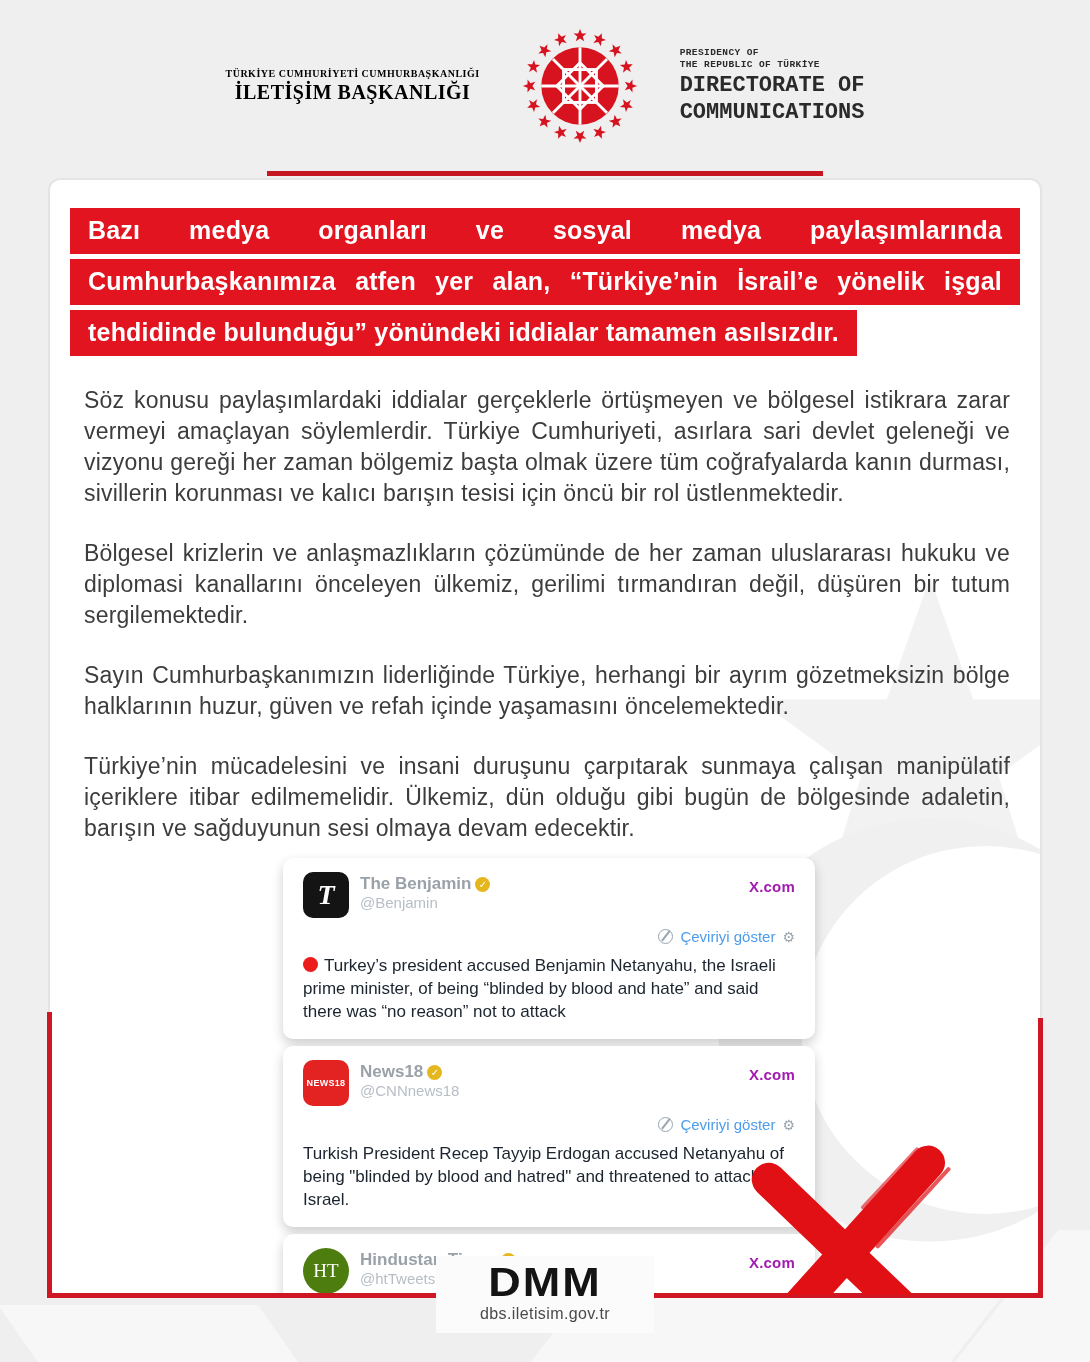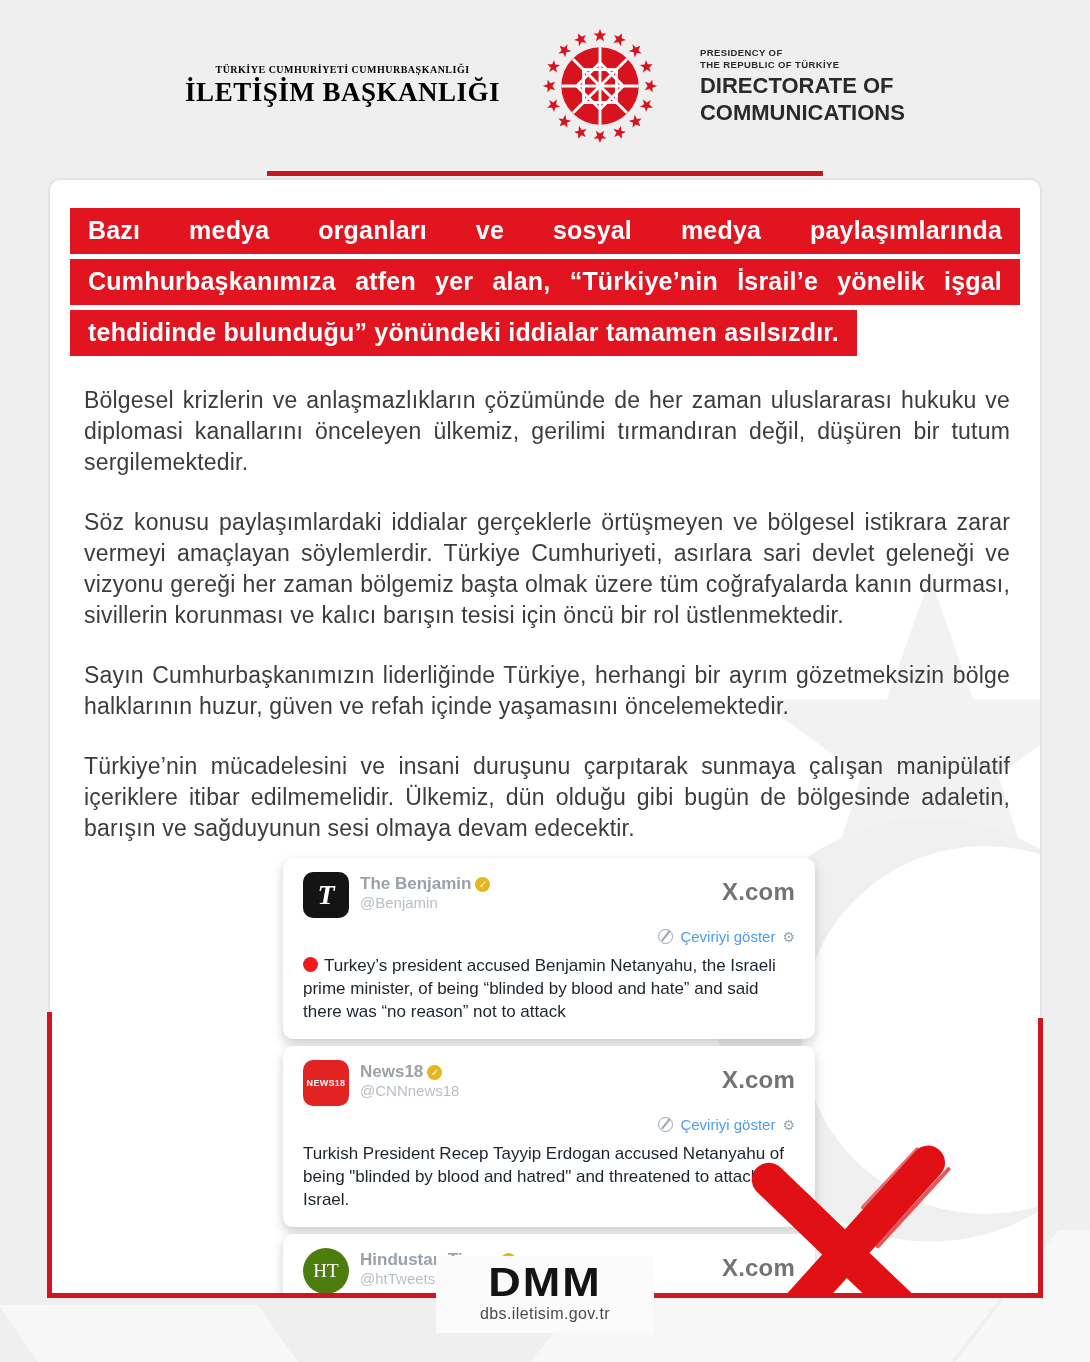--- a/index.html
+++ b/index.html
@@ -9,22 +9,22 @@
   }
   
   .bg-wm{position:absolute;background:#f7f7f8;}
   .bg-wm1{width:420px;height:160px;left:540px;top:1270px;transform:skewX(-38deg);}
   .bg-wm2{width:300px;height:200px;left:980px;top:1230px;transform:skewX(-38deg);}
   .bg-wm3{width:260px;height:120px;left:40px;top:1305px;transform:skewX(35deg);}
   
   .header{position:absolute;top:26px;left:0;right:0;display:flex;justify-content:center;align-items:center;gap:40px;}
   .hdr-left{text-align:center;font-family:"Liberation Serif",serif;color:#000000;}
   .hdr-left .small{font-size:10px;font-weight:bold;letter-spacing:.5px;}
-  .hdr-left .big{font-size:27px;font-weight:bold;letter-spacing:.5px;margin-top:2px;}
-  .hdr-right{font-family:Liberation Sans, sans-serif;color:#2a2a2a;text-align:left;}
+  .hdr-left .big{font-size:20px;font-weight:bold;letter-spacing:.5px;margin-top:2px;}
+  .hdr-right{font-family:Liberation Mono, monospace;color:#2a2a2a;text-align:left;}
   .hdr-right .small{font-size:9.5px;font-weight:bold;letter-spacing:.4px;line-height:12px;}
   .hdr-right .big{font-size:22px;font-weight:bold;line-height:24px;margin-top:3px;}
   .emblem{width:120px;height:120px;flex:0 0 auto;}
   
   .top-line{position:absolute;left:267px;top:171px;width:556px;height:5px;background:#c51622;}
   
   .card{
     position:absolute;left:48px;top:178px;width:994px;height:1119px;
     background:#ffffff;border:2px solid #e4e4e6;border-radius:12px;
     box-sizing:border-box;overflow:hidden;
@@ -59,21 +59,21 @@
   .t-head{display:flex;align-items:flex-start;}
   .avatar{width:46px;height:46px;flex:0 0 auto;display:flex;align-items:center;justify-content:center;color:#fff;margin-right:11px;}
   .av-telegraph{background:#141414;border-radius:10px;font-family:"Liberation Serif",serif;font-style:italic;font-weight:bold;font-size:28px;}
   .av-news18{background:#e32222;border-radius:10px;font-size:9px;font-weight:bold;letter-spacing:.3px;}
   .av-ht{background:#4d7c0f;border-radius:50%;font-family:"Liberation Serif",serif;font-weight:normal;font-size:19px;}
   .t-names{line-height:19px;padding-top:2px;}
   .t-name{font-size:17px;font-weight:bold;color:#9aa1a8;}
   .t-handle{font-size:15px;color:#b8bec5;}
   .badge{display:inline-block;width:15px;height:15px;border-radius:50%;background:#e5b71c;color:#fff;
          font-size:10px;line-height:15px;text-align:center;vertical-align:1px;margin-left:4px;}
-  .t-domain{margin-left:auto;font-size:24px;font-weight:bold;color:#737373;padding-top:6px;letter-spacing:.2px;}
+  .t-domain{margin-left:auto;font-size:15px;font-weight:bold;color:#a21caf;padding-top:6px;letter-spacing:.2px;}
   .t-translate{display:flex;align-items:center;gap:7px;margin-top:10px;font-size:15px;color:#4d9ceb;justify-content:flex-end;}
   .i-circle-slash{position:relative;width:13px;height:13px;border:1.5px solid #9aa5ae;border-radius:50%;display:inline-block;}
   .i-circle-slash::after{content:"";position:absolute;left:5.2px;top:-1px;width:1.5px;height:13px;background:#9aa5ae;transform:rotate(38deg);}
   .i-gear{color:#9aa5ae;font-size:14px;}
   .t-text{margin-top:9px;font-size:17px;line-height:23px;color:#1b242e;}
   .red-dot{display:inline-block;width:15px;height:15px;border-radius:50%;background:#ec1c1c;margin-right:6px;vertical-align:-1px;}
   
   .stamp{position:absolute;left:688px;top:962px;width:232px;height:218px;z-index:7;}
   
   .dmm{position:absolute;left:50%;top:1256px;transform:translateX(-50%);
@@ -147,22 +147,22 @@
       <circle cx="62" cy="50" r="40" fill="#ffffff"></circle>
     </svg>
 
     <div class="bars">
       <div class="bar justify">Bazı medya organları ve sosyal medya paylaşımlarında</div>
       <div class="bar justify">Cumhurbaşkanımıza atfen yer alan, “Türkiye’nin İsrail’e yönelik işgal</div>
       <div class="bar left">tehdidinde bulunduğu” yönündeki iddialar tamamen asılsızdır.</div>
     </div>
 
     <div class="paras">
+      <p>Söz konusu paylaşımlardaki iddialar gerçeklerle örtüşmeyen ve bölgesel istikrara zarar vermeyi amaçlayan söylemlerdir. Türkiye Cumhuriyeti, asırlara sari devlet geleneği ve vizyonu gereği her zaman bölgemiz başta olmak üzere tüm coğrafyalarda kanın durması, sivillerin korunması ve kalıcı barışın tesisi için öncü bir rol üstlenmektedir.</p>
       <p>Bölgesel krizlerin ve anlaşmazlıkların çözümünde de her zaman uluslararası hukuku ve diplomasi kanallarını önceleyen ülkemiz, gerilimi tırmandıran değil, düşüren bir tutum sergilemektedir.</p>
-      <p>Söz konusu paylaşımlardaki iddialar gerçeklerle örtüşmeyen ve bölgesel istikrara zarar vermeyi amaçlayan söylemlerdir. Türkiye Cumhuriyeti, asırlara sari devlet geleneği ve vizyonu gereği her zaman bölgemiz başta olmak üzere tüm coğrafyalarda kanın durması, sivillerin korunması ve kalıcı barışın tesisi için öncü bir rol üstlenmektedir.</p>
       <p>Sayın Cumhurbaşkanımızın liderliğinde Türkiye, herhangi bir ayrım gözetmeksizin bölge halklarının huzur, güven ve refah içinde yaşamasını öncelemektedir.</p>
       <p>Türkiye’nin mücadelesini ve insani duruşunu çarpıtarak sunmaya çalışan manipülatif içeriklere itibar edilmemelidir. Ülkemiz, dün olduğu gibi bugün de bölgesinde adaletin, barışın ve sağduyunun sesi olmaya devam edecektir.</p>
     </div>
 
     <div class="tweets">
 
       <div class="tweet">
         <div class="t-head">
           <div class="avatar av-telegraph">T</div>
           <div class="t-names">

